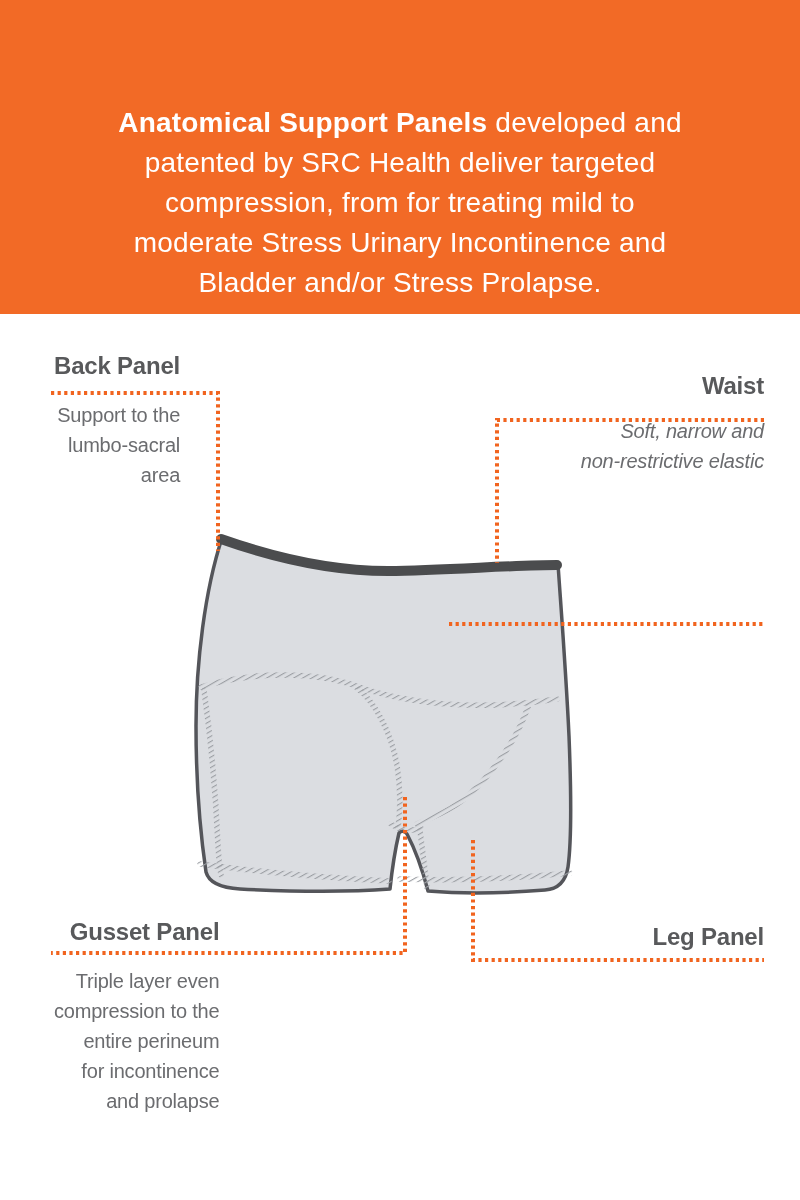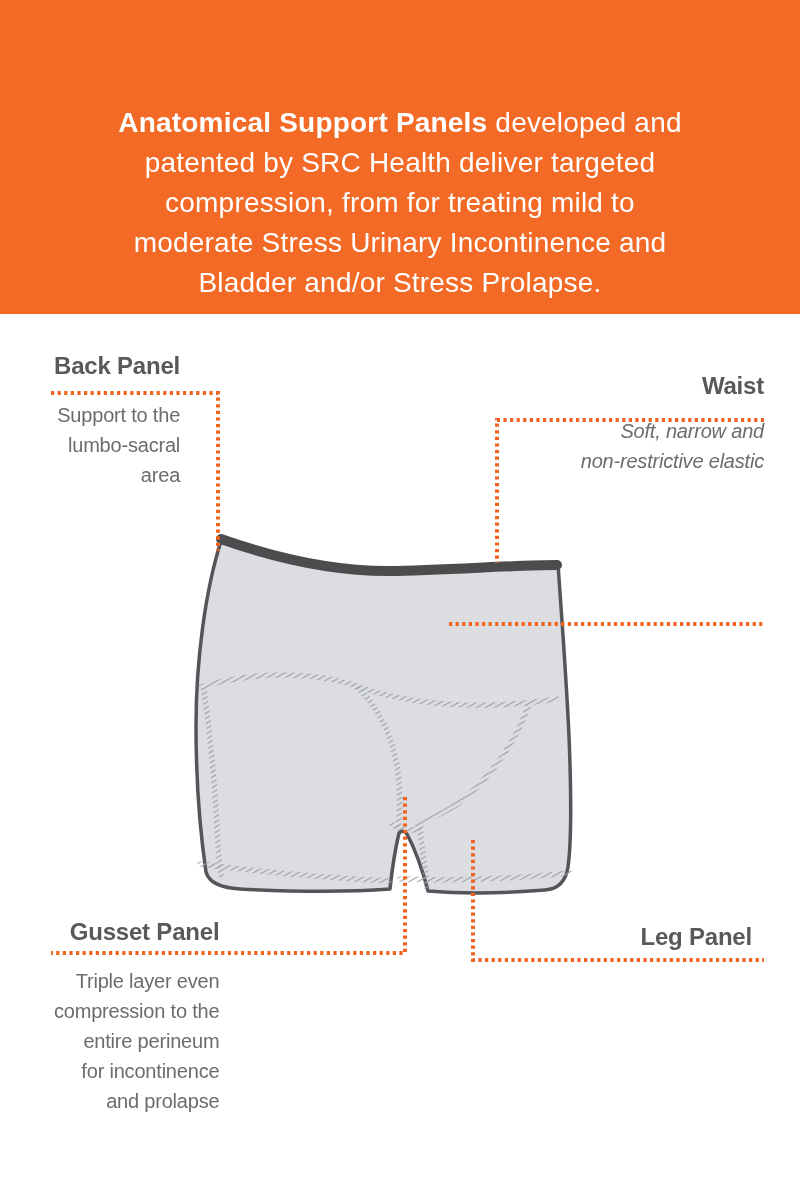--- a/index.html
+++ b/index.html
@@ -30,21 +30,21 @@
   .label p {
     margin:20px 0 0; font-size:20px; line-height:30px;
     color:#6B6C6F; white-space:pre-line; letter-spacing:-0.2px;
   }
   .back      { left:54px;  top:352px; text-align:right;  }
   .waist     { right:36px; top:372px; text-align:right; }
   .waist p   { margin-top:16px;font-style:italic; }
   .abdominal { right:36px; top:588px; text-align:right; }
   .abdominal p { margin-top:21px; }
   .gusset    { left:54px;  top:918px; text-align:right;  }
-  .leg       { right:48px; top:923px; text-align:left; }
+  .leg       { right:36px; top:923px; text-align:left; }
   .leg p     { margin-top:23px; }
 </style>
 </head>
 <body>
 
 <div class="page">
 
   <header class="banner">
     <p class="banner-text">
       <span class="bl"><b>Anatomical Support Panels</b><span> developed and</span></span>

